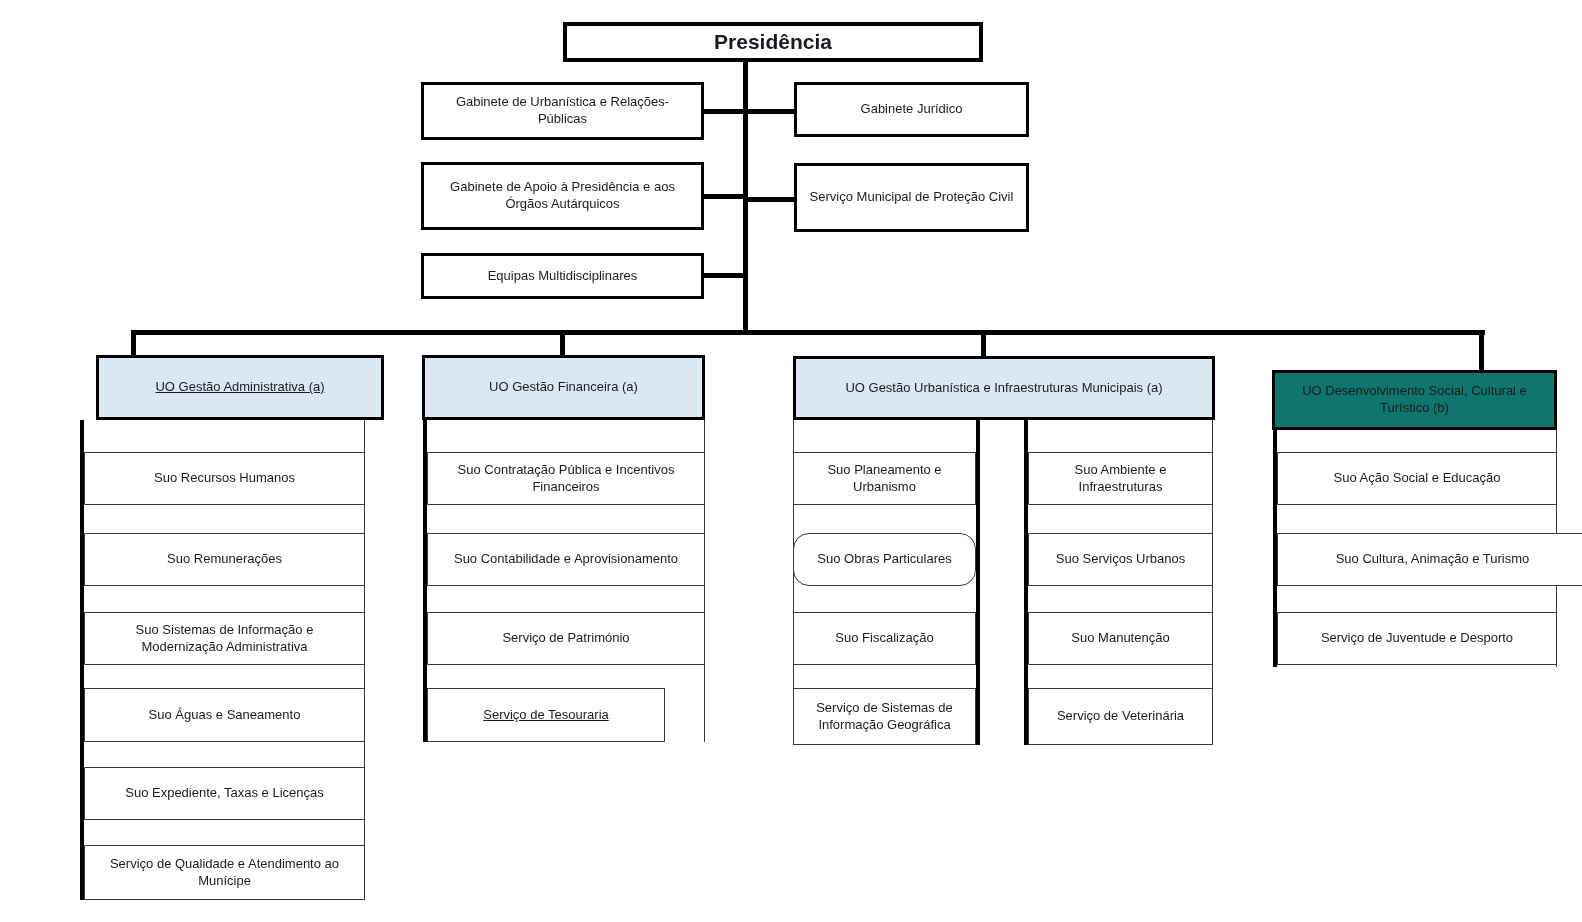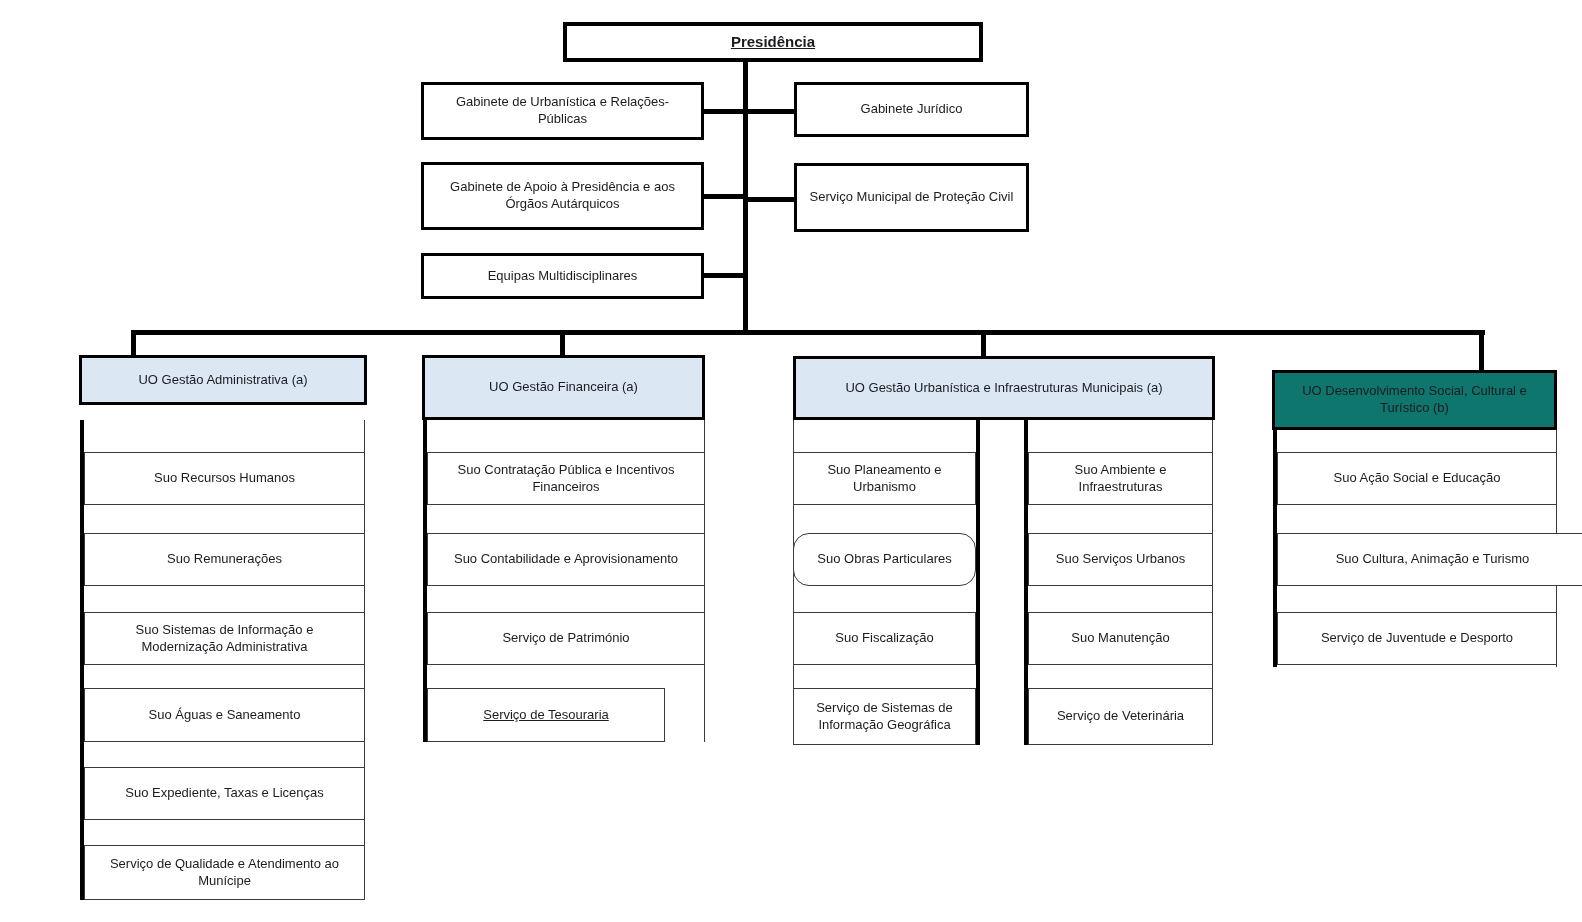--- a/index.html
+++ b/index.html
@@ -7,21 +7,21 @@
     position:relative;width:1582px;height:922px;background:#ffffff;overflow:hidden;
     font-family:"Liberation Sans",sans-serif;color:#1b1b22;
   }
   .line{position:absolute;background:#000;z-index:1;}
   .thinline{position:absolute;background:#3a3a3a;z-index:1;}
   .box{
     position:absolute;display:flex;align-items:center;justify-content:center;
     text-align:center;background:#fff;border:3px solid #000;box-sizing:border-box;
     font-size:13px;line-height:1.3;padding:2px 8px;z-index:2;
   }
-  .root{font-weight:bold;font-size:15px;border-width:4px;text-decoration:underline;}
+  .root{font-weight:bold;font-size:21px;border-width:4px;}
   .uo{border-width:3px;}
   .uo-blue{background:#dbe8f4;}
   .uo-peach{background:#0f766e;}
   .child{border:1px solid #3a3a3a;font-size:13px;}
 </style>
 </head>
 <body>
 
 <div class="canvas">
 
@@ -50,21 +50,21 @@
   <div class="thinline" style="left:1556px;top:430px;width:1px;height:237px;"></div>
 
   <div class="box root" style="left:563px;top:22px;width:420px;height:40px;">Presidência</div>
 
   <div class="box" style="left:421px;top:82px;width:283px;height:58px;">Gabinete de Urbanística e Relações-Públicas</div>
   <div class="box" style="left:794px;top:82px;width:235px;height:55px;">Gabinete Jurídico</div>
   <div class="box" style="left:421px;top:162px;width:283px;height:68px;">Gabinete de Apoio à Presidência e aos Órgãos Autárquicos</div>
   <div class="box" style="left:794px;top:163px;width:235px;height:69px;">Serviço Municipal de Proteção Civil</div>
   <div class="box" style="left:421px;top:253px;width:283px;height:46px;">Equipas Multidisciplinares</div>
 
-  <div class="box uo uo-blue" style="left:79px;top:355px;width:288px;height:50px;">UO Gestão Administrativa (a)</div>
+  <div class="box uo uo-blue" style="left:96px;top:355px;width:288px;height:65px;text-decoration:underline;">UO Gestão Administrativa (a)</div>
   <div class="box uo uo-blue" style="left:422px;top:355px;width:283px;height:65px;">UO Gestão Financeira (a)</div>
   <div class="box uo uo-blue" style="left:793px;top:356px;width:422px;height:64px;">UO Gestão Urbanística e Infraestruturas Municipais (a)</div>
   <div class="box uo uo-peach" style="left:1272px;top:370px;width:285px;height:60px;">UO Desenvolvimento Social, Cultural e Turístico (b)</div>
 
   <div class="box child" style="left:84px;top:452px;width:281px;height:53px;">Suo Recursos Humanos</div>
   <div class="box child" style="left:84px;top:533px;width:281px;height:53px;">Suo Remunerações</div>
   <div class="box child" style="left:84px;top:612px;width:281px;height:53px;">Suo Sistemas de Informação e Modernização Administrativa</div>
   <div class="box child" style="left:84px;top:688px;width:281px;height:54px;">Suo Águas e Saneamento</div>
   <div class="box child" style="left:84px;top:767px;width:281px;height:53px;">Suo Expediente, Taxas e Licenças</div>
   <div class="box child" style="left:84px;top:845px;width:281px;height:55px;">Serviço de Qualidade e Atendimento ao Munícipe</div>

